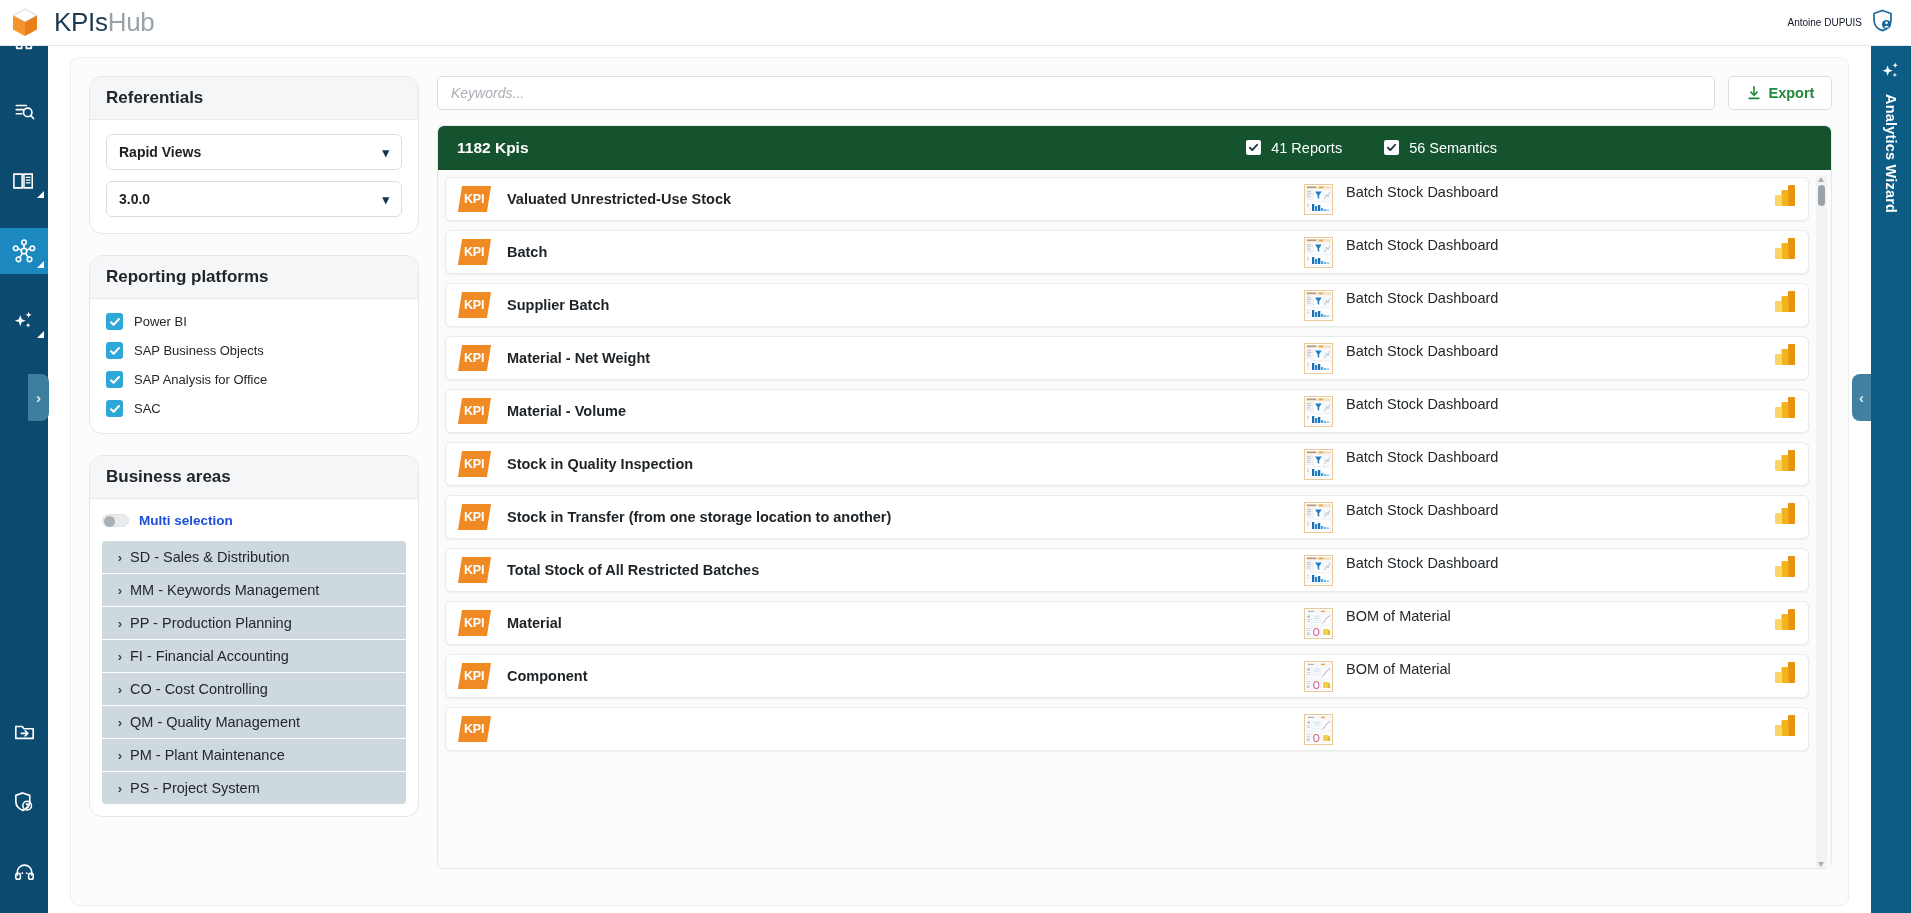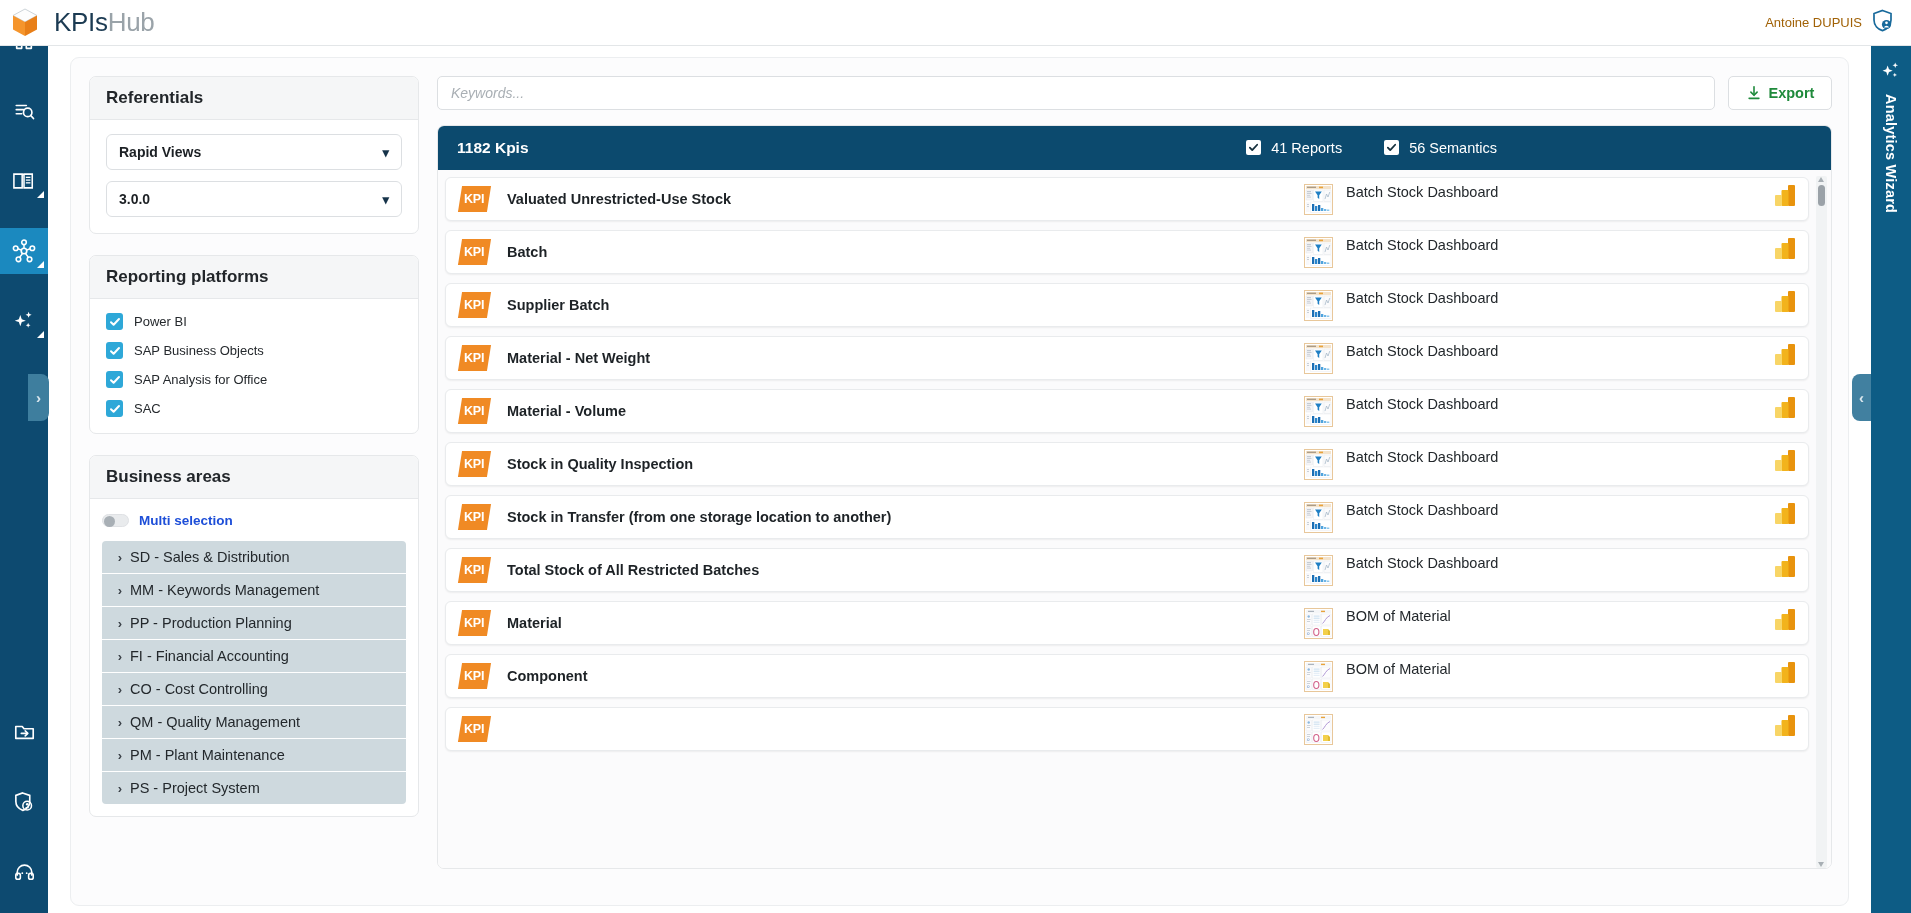--- a/index.html
+++ b/index.html
@@ -18,21 +18,21 @@
   }
   .logo-wrap { display: flex; align-items: center; margin-left: 10px; }
   .cube { width: 30px; height: 32px; position: relative; }
   .app-title { font-size: 26px; margin-left: 14px; letter-spacing: -0.3px; }
   .app-title .t1 { color: #1b3a52; font-weight: 400; }
   .app-title .t2 { color: #9aa3a9; font-weight: 400; }
   .user-block {
     margin-left: auto; margin-right: 18px;
     display: flex; align-items: center; gap: 10px;
   }
-  .user-name { color: #a16207; font-size: 13px; }
+  .user-name { color: #0f172a; font-size: 10px; }
 
   
   .rail {
     position: absolute; top: 0; left: 0; width: 48px; height: 913px;
     background: #0d4a70; z-index: 20;
     display: flex; flex-direction: column; align-items: center;
   }
   .rail-item {
     width: 48px; height: 46px; margin-top: 0;
     display: flex; align-items: center; justify-content: center;
@@ -89,21 +89,21 @@
     border: 1px solid #eceef0;
     border-radius: 9px;
   }
 
   
   .filters {
     position: absolute; left: 18px; top: 18px; width: 330px;
   }
   .panel {
     background: #ffffff; border: 1px solid #e6e8ea;
-    border-radius: 7px; margin-bottom: 21px; overflow: hidden;
+    border-radius: 13px; margin-bottom: 21px; overflow: hidden;
   }
   .panel-head {
     background: #f5f6f7; border-bottom: 1px solid #e6e8ea;
     padding: 11px 16px; font-size: 17px; font-weight: 700; color: #22262a;
   }
   .panel-body { padding: 14px 16px 16px 16px; }
 
   .select-box {
     width: 100%; height: 36px; border: 1px solid #dcdfe2;
     border-radius: 6px; background: #ffffff;
@@ -164,21 +164,21 @@
     gap: 7px; cursor: pointer;
   }
   .export-label { color: #1f8a3b; font-size: 14.5px; font-weight: 700; }
 
   .list-wrap {
     margin-top: 15px; border-radius: 7px; overflow: hidden;
     height: 744px; background: #ffffff;
     border: 1px solid #e6e8ea; position: relative;
   }
   .list-head {
-    height: 44px; background: #0c4a6e;
+    height: 44px; background: #14532d;
     display: flex; align-items: center; padding: 0 19px;
   }
   .list-count { color: #ffffff; font-size: 15.5px; font-weight: 700; }
   .head-cbs { margin-left: auto; display: flex; align-items: center; gap: 42px; margin-right: 315px; }
   .head-cb-row { display: flex; align-items: flex-start; gap: 10px; cursor: pointer; }
   .head-cb {
     width: 15px; height: 15px; background: #ffffff; border-radius: 2px;
     display: flex; align-items: center; justify-content: center;
   }
   .head-cb-label { color: #ffffff; font-size: 14.5px; }

